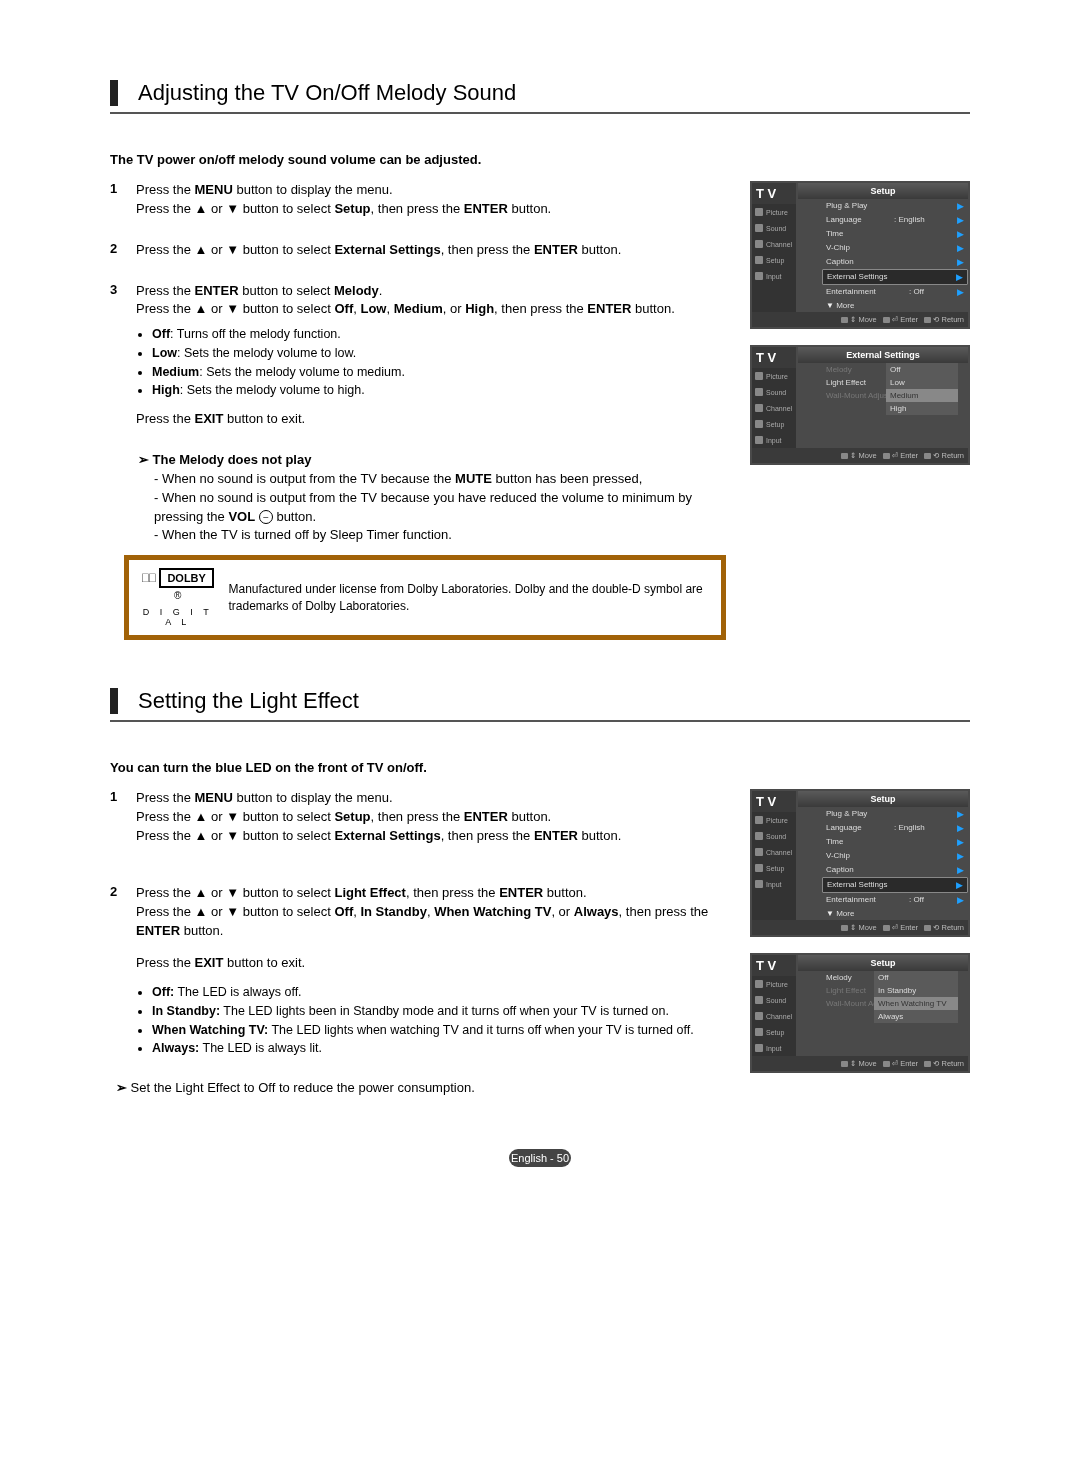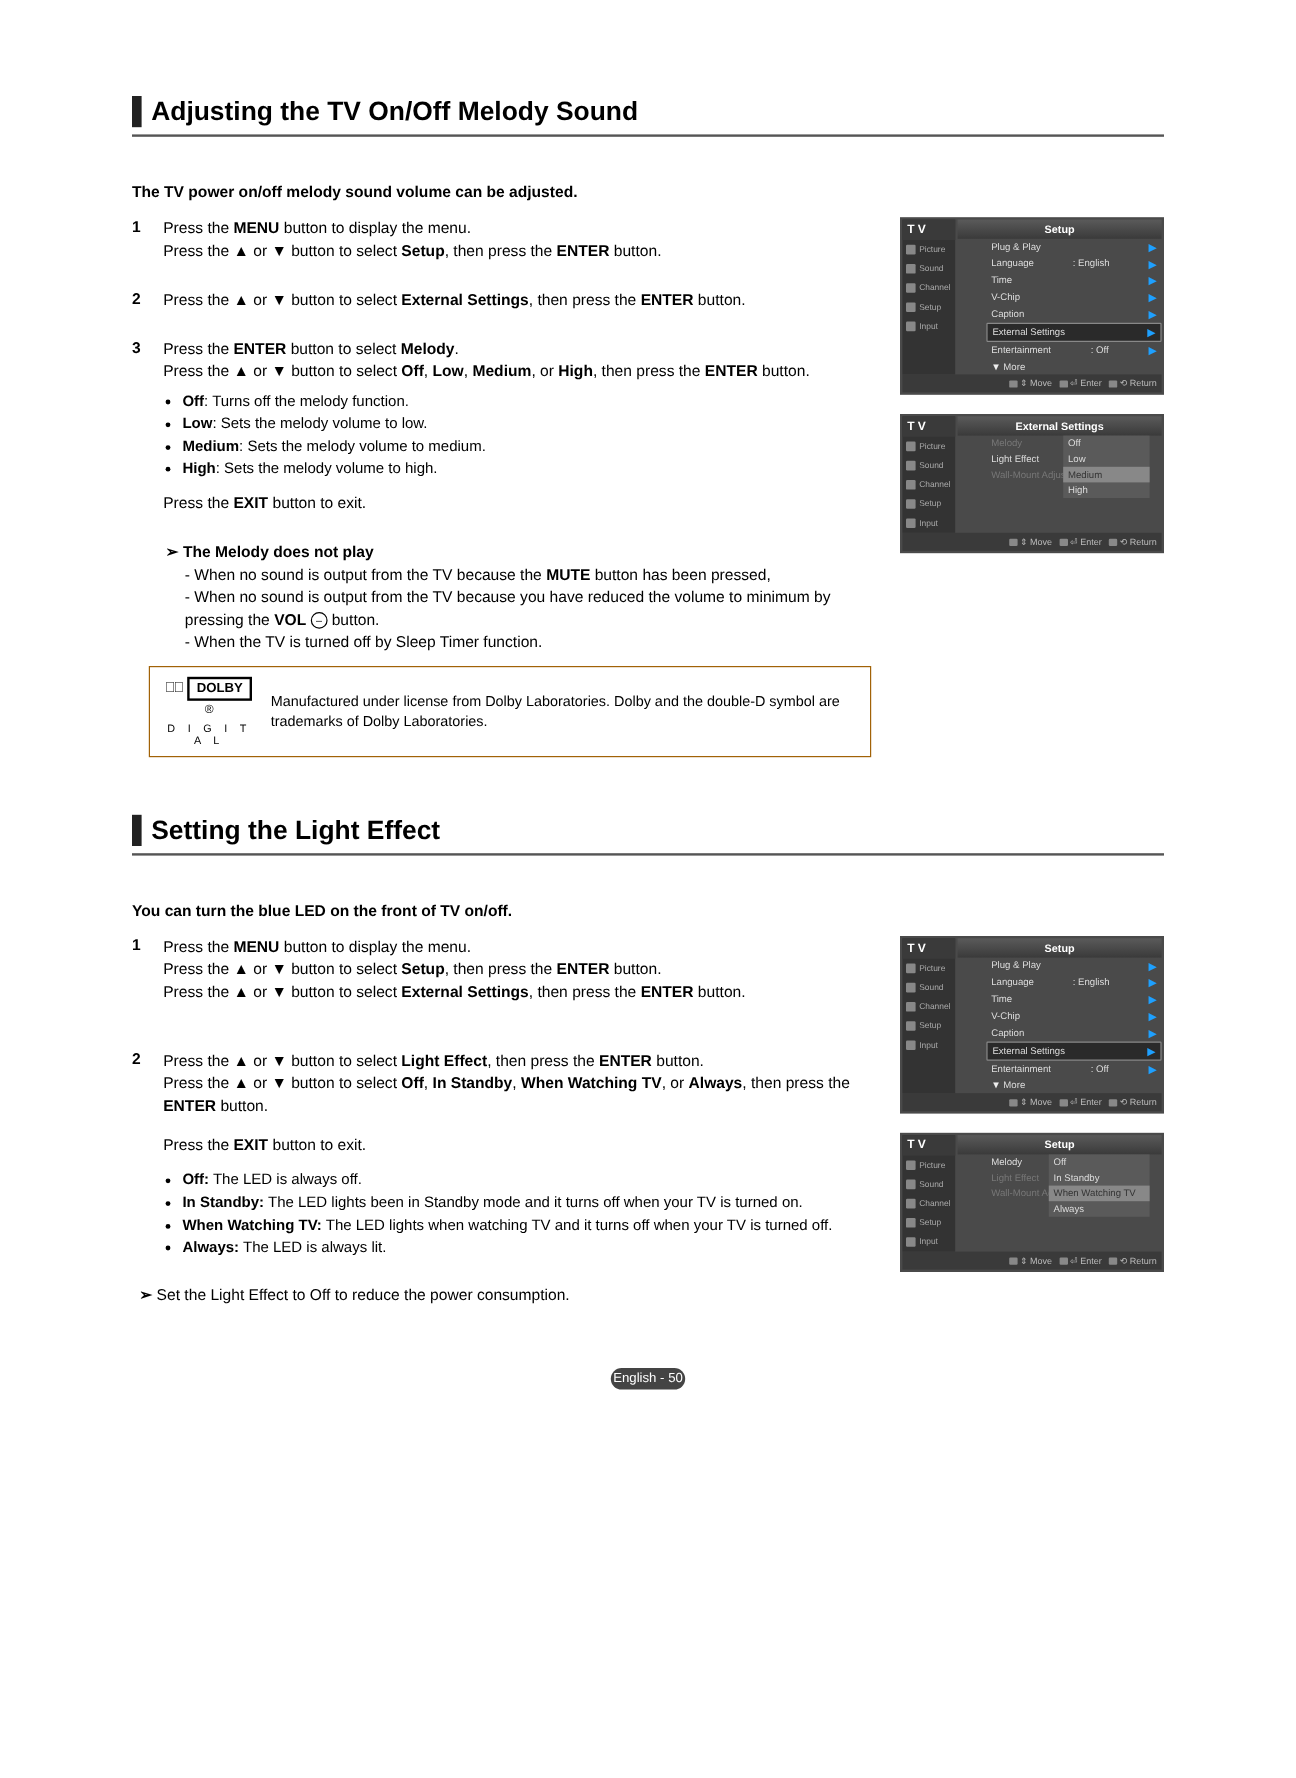--- a/index.html
+++ b/index.html
@@ -1,48 +1,48 @@
 <!DOCTYPE html>
 <html><head>
 <meta charset="utf-8">
 <style>
   * { margin: 0; padding: 0; box-sizing: border-box; }
   body { font-family: Arial, Helvetica, sans-serif; font-size: 13px; color: #000; background: #fff; width: 1080px; margin: 0 auto; padding: 80px 110px 40px 110px; }
   
-  .section-title { font-size: 22px; font-weight: bold; border-left: 8px solid #222; padding-left: 8px; margin-bottom: 6px; }
+  .section-title { font-size: 22px; font-weight: normal; border-left: 8px solid #222; padding-left: 20px; margin-bottom: 6px; }
   .title-underline { border-bottom: 2px solid #555; margin-bottom: 12px; }
   
   .intro { font-weight: bold; margin-bottom: 14px; margin-top: 38px; }
   
   .columns { display: flex; gap: 24px; }
   .left-col { flex: 1; }
   .right-col { width: 220px; flex-shrink: 0; }
   
   .step { display: flex; gap: 12px; margin-bottom: 22px; }
   .step-num { font-weight: bold; width: 14px; flex-shrink: 0; }
   .step-body { flex: 1; line-height: 1.45; }
   
   .sub-bullets { margin: 6px 0 0 16px; list-style: disc; }
   .sub-bullets li { line-height: 1.5; font-size: 12.5px; }
   
   .note-block { margin: 10px 0 10px 28px; line-height: 1.45; }
   .note-title { font-weight: bold; }
   .note-arrow::before { content: "➢ "; font-weight: bold; }
   .note-dash { margin-left: 16px; }
   
-  .dolby-box { border: 1px solid #a16207; padding: 8px 12px; margin: 10px 0 0 14px; display: flex; align-items: center; gap: 14px; font-size: 12px; }
+  .dolby-box { border: 5px solid #a16207; padding: 8px 12px; margin: 10px 0 0 14px; display: flex; align-items: center; gap: 14px; font-size: 12px; }
   .dolby-logo { border: 2px solid #000; padding: 2px 6px; font-weight: bold; font-size: 11px; letter-spacing: 0; display: inline-block; margin-bottom: 2px; }
   .dolby-digital { font-size: 9px; letter-spacing: 4px; text-align: center; }
   .dolby-text { line-height: 1.4; }
   
   
   .osd { background: #4a4a4a; margin-bottom: 16px; padding: 2px; font-size: 9px; color: #ccc; }
   .osd-top { display: flex; gap: 2px; }
   .osd-sidebar { width: 44px; background: #333; }
-  .osd-sidebar-head { background: #3a3a3a; color: #fff; font-size: 10px; padding: 3px 4px; font-weight: bold; }
+  .osd-sidebar-head { background: #3a3a3a; color: #fff; font-size: 13px; padding: 3px 4px; font-weight: bold; }
   .osd-side-item { display: flex; align-items: center; gap: 3px; padding: 4px 3px; font-size: 7px; color: #aaa; }
   .osd-side-item .ic { width: 8px; height: 8px; background: #888; border-radius: 1px; display: inline-block; flex-shrink: 0; }
   .osd-main { flex: 1; }
   .osd-head { background: linear-gradient(#5a5a5a,#3a3a3a); color: #fff; font-size: 9px; font-weight: bold; text-align: center; padding: 3px; }
   .osd-list { padding: 0; margin-left: 24px; }
   .osd-row { display: flex; justify-content: space-between; padding: 2px 4px; font-size: 8px; color: #ddd; position: relative; }
   .osd-row .arrow { color: #1ea0ff; font-size: 9px; }
   .osd-row.hl { background: #2a2a2a; border: 1px solid #888; border-radius: 1px; }
   .osd-row.dim { color: #777; }
   .osd-more::before { content: "▼ "; color: #eee; }

